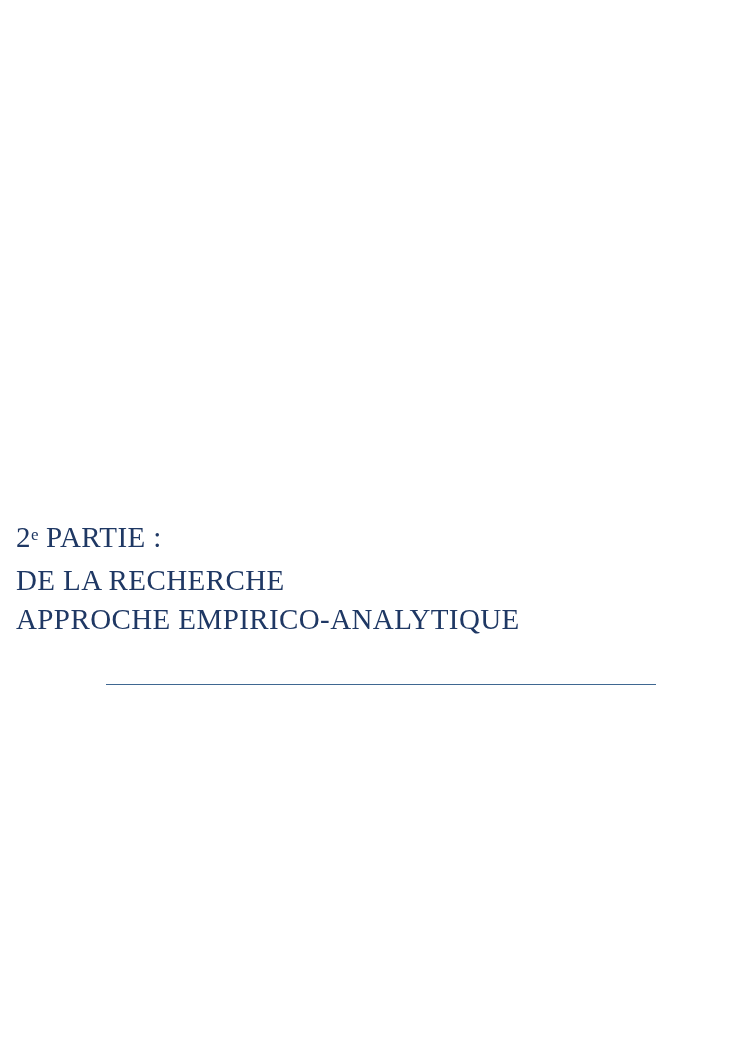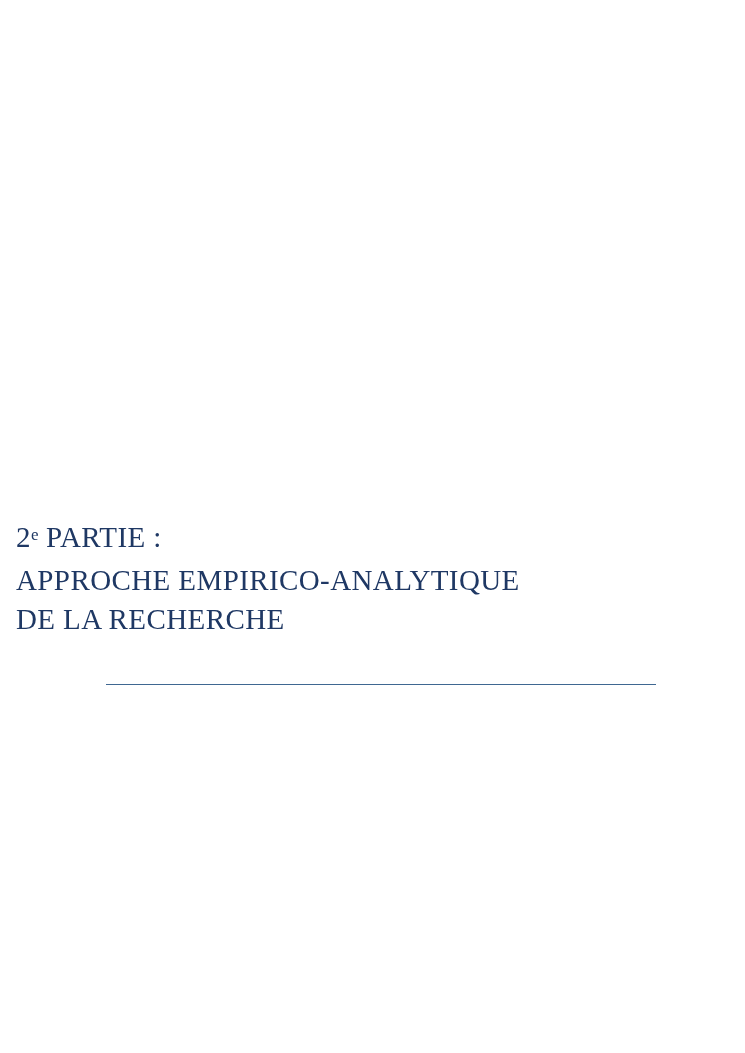--- a/index.html
+++ b/index.html
@@ -65,20 +65,20 @@
   }
 </style>
 </head>
 <body>
 
 <div class="page">
 
   <div class="title-block">
     <h1 class="part-title">
       <span class="line"><span>2</span><sup>e</sup><span> PARTIE :</span></span>
+      <span class="line">DE LA RECHERCHE</span>
       <span class="line">APPROCHE EMPIRICO-ANALYTIQUE</span>
-      <span class="line">DE LA RECHERCHE</span>
     </h1>
   </div>
 
   <div class="rule"></div>
 
 </div>
 
 </body></html>

